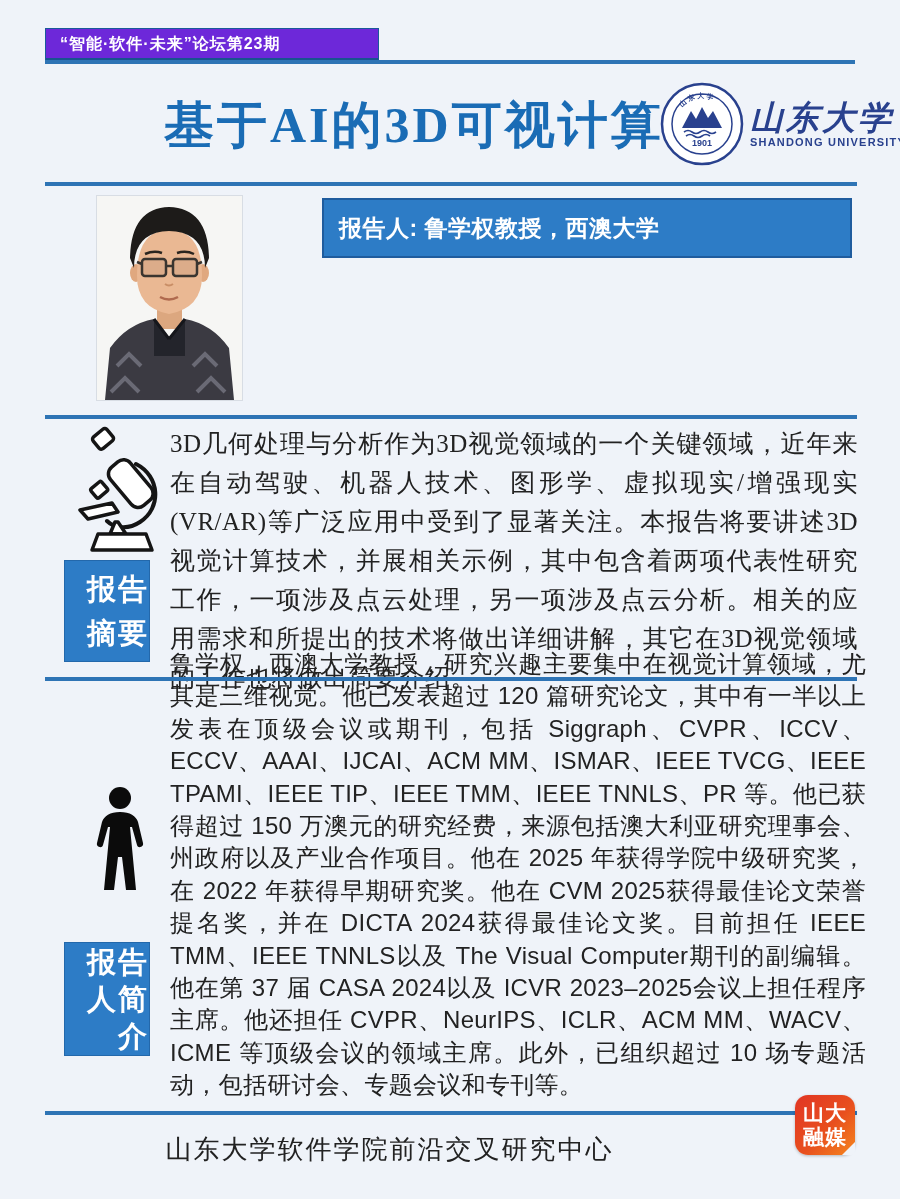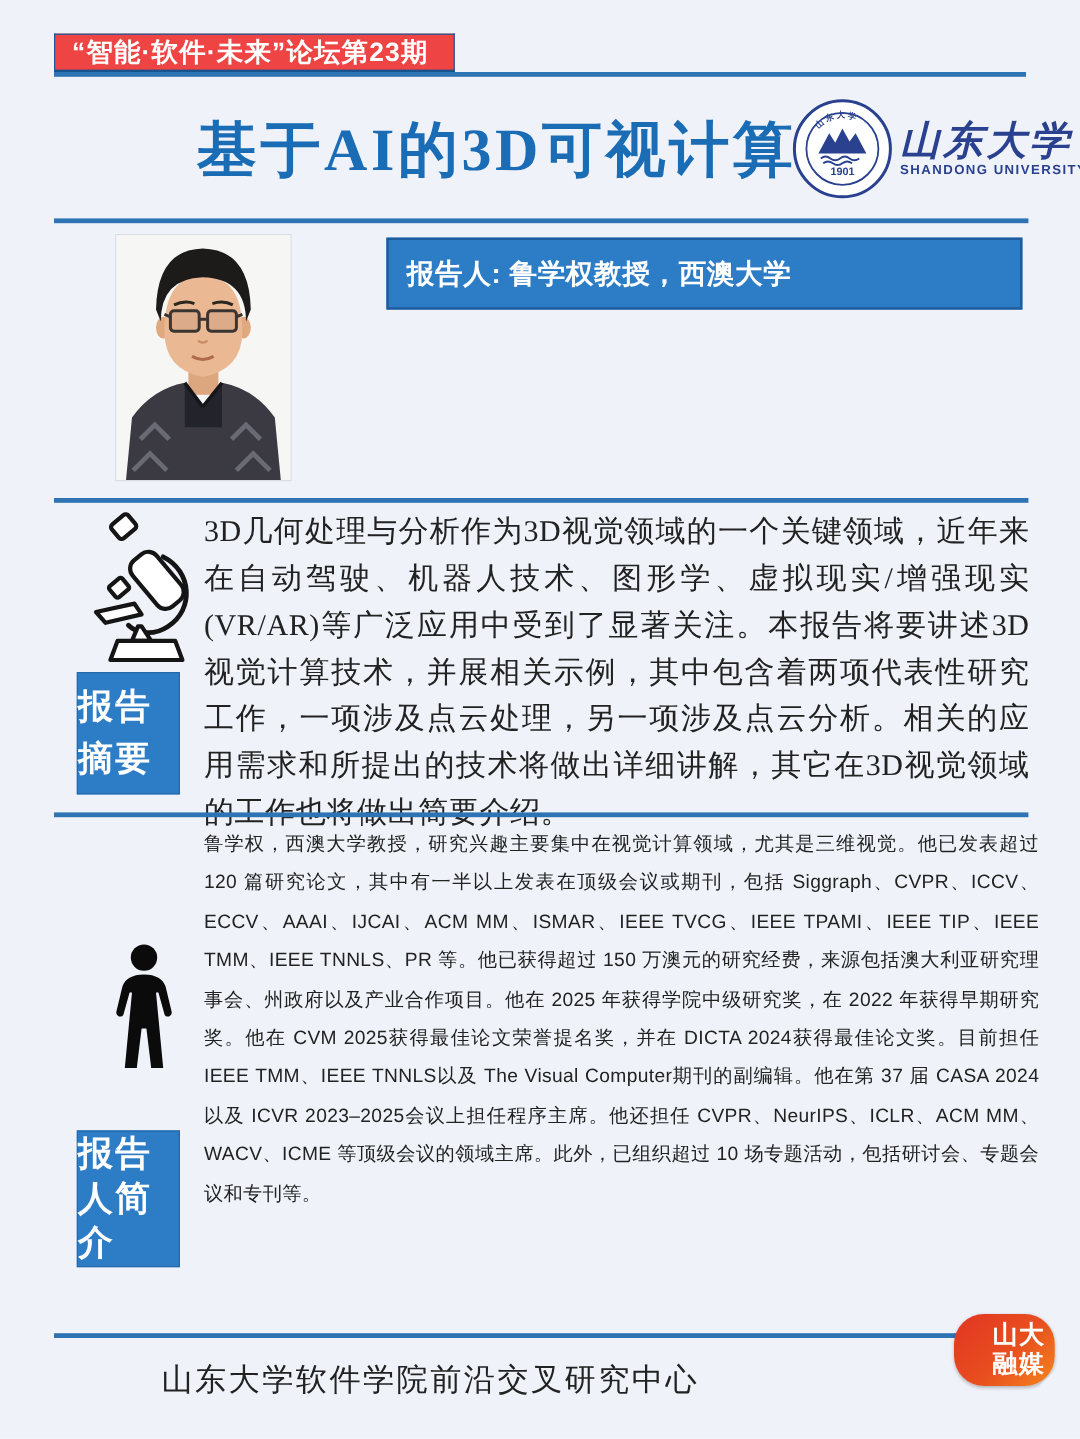--- a/index.html
+++ b/index.html
@@ -7,24 +7,24 @@
     position:relative;
     width:900px;height:1199px;
     background:#eff3f9;
     overflow:hidden;
     font-family:"Liberation Sans", sans-serif;
   }
   
   .banner{
     position:absolute;left:45px;top:28px;
     width:318px;height:29px;
-    background:#ef4444;
+    background:#6d28d9;
     border:1px solid #1a5a9a;
     border-bottom:3px solid #17548f;
-    color:#fff;font-weight:bold;font-size:22px;
+    color:#fff;font-weight:bold;font-size:16px;
     line-height:29px;padding-left:14px;
     letter-spacing:1px;
   }
   .banner-line{
     position:absolute;left:45px;top:60px;
     width:810px;height:4px;background:#2e74b5;
   }
   
   .title{
     position:absolute;left:164px;top:92px;
@@ -51,59 +51,59 @@
     background:#2d7cc6;border:2px solid #1f5c9e;
     color:#fff;font-weight:bold;font-size:23px;
     display:flex;align-items:center;padding-left:15px;
     letter-spacing:.5px;
   }
   
   .section-label{
     position:absolute;left:64px;width:84px;
     background:#2d7cc6;border:1px solid #2368ab;
     color:#fff;font-weight:bold;font-size:29px;
-    display:flex;flex-direction:column;align-items:flex-start;justify-content:center;
+    display:flex;flex-direction:column;align-items:flex-end;justify-content:center;
     letter-spacing:2px;
   }
   .abs-label{top:560px;height:100px;line-height:44px;}
   .bio-label{top:942px;height:112px;line-height:37px;}
   .micro-icon{position:absolute;left:70px;top:424px;width:100px;height:132px;}
   .person-icon{position:absolute;left:84px;top:786px;width:72px;height:108px;}
   .abs-text{
     position:absolute;left:170px;top:424px;width:688px;
     font-family:"Liberation Serif", serif;
     font-size:25px;line-height:39px;color:#222;
     text-align:justify;letter-spacing:.5px;
   }
   .bio-text{
-    position:absolute;left:170px;top:688px;width:696px;
-    font-size:16px;line-height:32.4px;color:#222;
+    position:absolute;left:170px;top:648px;width:696px;
+    font-size:24px;line-height:32.4px;color:#222;
     text-align:justify;letter-spacing:.3px;
   }
   
   .badge{
     position:absolute;left:795px;top:1095px;width:60px;height:60px;
-    border-radius:25px;
+    border-radius:13px;
     background:linear-gradient(135deg,#e13524 0%,#e84f1e 55%,#f5861f 100%);
     display:flex;flex-direction:column;align-items:center;justify-content:center;
     color:#fff;font-weight:bold;font-size:21px;line-height:24px;letter-spacing:1px;
-    z-index:2;box-shadow:0 1px 3px rgba(0,0,0,.25);padding-left:24px;
+    z-index:2;box-shadow:0 1px 3px rgba(0,0,0,.25);
   }
   .badge::after{
     content:"";position:absolute;right:0;bottom:0;
     width:0;height:0;
     border-left:13px solid transparent;
     border-bottom:13px solid #eff3f9;
     border-bottom-right-radius:4px;
   }
   .footer-text{
     position:absolute;left:0;top:1132px;width:717px;
     text-align:center;
     font-family:"Liberation Serif", serif;
-    font-size:26px;color:#222;letter-spacing:2px;
+    font-size:26px;color:#222;letter-spacing:2px;padding-left:31px;
   }
 </style>
 </head>
 <body>
 
 <div class="poster">
 
   <div class="banner">
     <span>“智能·软件·未来”论坛第23期</span>
   </div>

